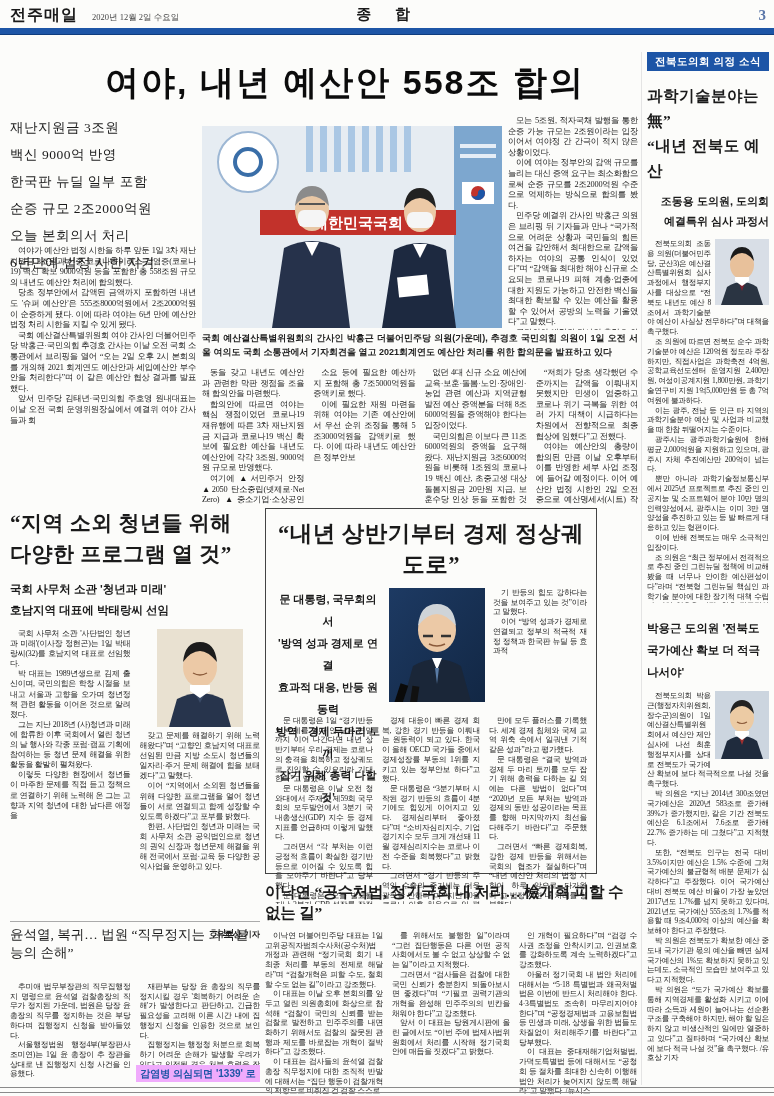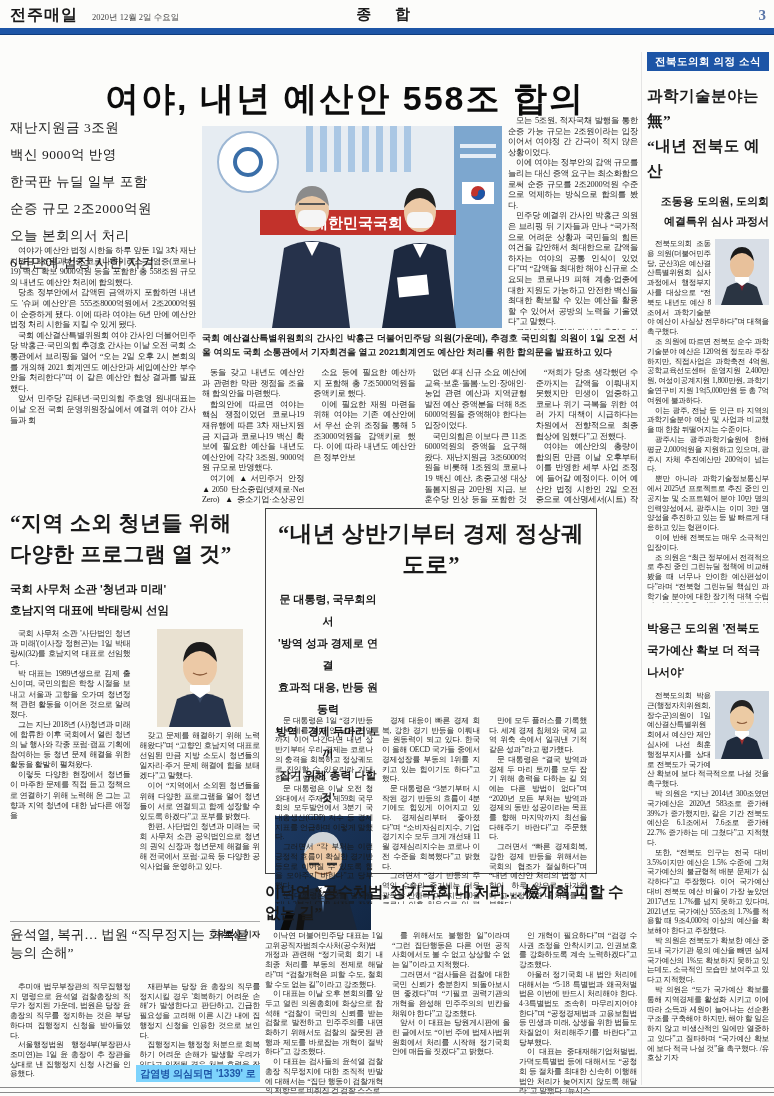--- a/index.html
+++ b/index.html
@@ -11,21 +11,21 @@
   .masthead{top:5px;left:10px;right:8px;height:23px;display:flex;align-items:baseline;}
   .paper-name{font-weight:900;font-size:16px;letter-spacing:1px;}
   .issue-date{font-size:8.5px;color:#444;margin-left:14px;}
   .section-name{position:absolute;left:0;right:0;text-align:center;font-weight:900;font-size:15px;letter-spacing:10px;}
   .page-num{margin-left:auto;font-size:15px;color:#5a76a8;font-weight:700;}
   .toprule{top:28px;left:0;width:774px;height:6px;background:#1d55a6;border-bottom:1px solid #0f3c7d;}
   .botrule{top:1087px;left:0;width:774px;height:4px;border-top:1px solid #8a8a8a;border-bottom:1px solid #8a8a8a;}
   .v-divider{left:641px;top:52px;height:1033px;border-left:1px solid #e4e4e4;}
   
   .lead-headline{top:60px;left:50px;width:590px;text-align:center;font-weight:900;font-size:34px;
-                 letter-spacing:2px;font-family:"Liberation Sans","DejaVu Sans",sans-serif;color:#0c0c0c;margin-top:16px;}
+                 letter-spacing:2px;font-family:"Liberation Sans","DejaVu Sans",sans-serif;color:#0c0c0c;}
   .kickers{top:114px;left:10px;width:186px;list-style:none;margin:0;padding:0;}
   .kickers li{font-size:13.5px;line-height:27px;letter-spacing:0.5px;}
   .body-text{font-size:8.3px;line-height:10.6px;letter-spacing:-0.2px;overflow:hidden;text-align:justify;}
   .body-text p{margin:0;text-indent:8px;}
   .lead-left{top:246px;left:10px;width:186px;height:258px;}
   .lead-right{top:116px;left:508px;width:130px;height:214px;}
   .lead-photo{top:126px;left:202px;width:300px;height:202px;background:#dfe7ef;}
   .lead-caption{top:332px;left:202px;width:436px;font-weight:700;font-size:9px;line-height:13.5px;
                 font-family:"Liberation Sans","DejaVu Sans",sans-serif;color:#222;text-align:justify;}
   .lead-bottom{top:368px;left:202px;width:436px;height:138px;}
@@ -45,36 +45,36 @@
   .youth{top:508px;left:10px;width:250px;height:410px;}
   .youth-h{font-size:21px;font-weight:700;line-height:31px;letter-spacing:0.5px;}
   .youth-sub{margin-top:9px;font-size:11.5px;font-weight:700;line-height:21px;}
   .youth-body{margin-top:8px;height:300px;}
   .youth-body .body-text{font-size:7.9px;line-height:10.1px;}
   .byline{text-align:right;font-size:8.3px;font-weight:700;}
   .divider-left{top:921px;left:10px;width:250px;border-top:1px solid #aaa;}
   
   .econ-box{top:508px;left:265px;width:332px;height:366px;border:1px solid #444;box-sizing:border-box;padding:6px 9px;}
   .econ-h{text-align:center;font-size:22.5px;font-weight:700;letter-spacing:0.5px;margin:3px 0 8px 0;}
-  .econ-top{display:flex;gap:8px;height:120px;flex-direction:column;}
+  .econ-top{display:flex;gap:8px;height:120px;}
   .econ-subs{width:106px;text-align:center;font-size:11px;font-weight:700;line-height:22px;}
   .econ-side{flex:1;}
   .econ-cols{margin-top:8px;height:188px;}
   .econ-box .body-text{font-size:7.8px;line-height:9.7px;}
   
   .lee{top:882px;left:265px;width:372px;height:203px;}
   .lee-h{font-size:15.5px;font-weight:800;letter-spacing:-0.2px;margin-bottom:7px;}
   .lee .cols{height:168px;}
   .lee .body-text{font-size:7.8px;line-height:9.7px;}
   
   .yoon{top:926px;left:10px;width:250px;height:158px;}
   .yoon-h{font-size:13.5px;font-weight:400;line-height:18px;margin-bottom:20px;}
   .yoon .cols{height:112px;}
   .yoon .body-text{font-size:7.8px;line-height:9.7px;}
-  .notice-box{position:absolute;right:0;bottom:2px;width:124px;height:17px;background:#7dd3fc;color:#1d55a6;
+  .notice-box{position:absolute;right:0;bottom:2px;width:124px;height:17px;background:#f0abfc;color:#1d55a6;
               font-weight:700;font-size:10px;line-height:17px;text-align:center;
               font-family:"Liberation Sans","DejaVu Sans",sans-serif;}
   svg{display:block;}
 </style>
 </head>
 <body>
 
 <div class="page">
 
   <div class="abs masthead">
@@ -296,21 +296,21 @@
         </div>
     </div>
     <div class="econ-cols cols">
       <div class="body-text">
           <p>문 대통령은 1일 “경기반등의 추세를 얼마 안 남은 연말까지 이어 나간다면 내년 상반기부터 우리 경제는 코로나의 충격을 회복하고 정상궤도로 진입할 수 있으리라 기대한다”고 말했다.</p>
           <p>문 대통령은 이날 오전 청와대에서 주재한 제59회 국무회의 모두발언에서 3분기 국내총생산(GDP) 지수 등 경제지표를 언급하며 이렇게 말했다.</p>
           <p>그러면서 “각 부처는 이런 긍정적 흐름이 확실한 경기반등으로 이어질 수 있도록 힘을 모아주기 바란다”고 당부했다.</p>
           <p>문 대통령은 “오늘 발표될 지난 3분기 GDP 성장률 잠정치는 지난 10월 발표된 속보치 1.9% 뛰어넘어 2.1%를 기록했다”며 “우리 경제가 예상보다 빠르게 회복하고 있고, 경</p>
         </div>
       <div class="body-text">
-          <p>경제 대응이 빠른 경제 회복, 강한 경기 반등을 이뤄내는 원동력이 되고 있다. 한국이 올해 OECD 국가들 중에서 경제성장률 부동의 1위를 지키고 있는 힘이기도 하다”고 했다.</p>
+          <p>경제 대응이 빠른 경제 회복, 강한 경기 반등을 이뤄내는 원동력이 되고 있다. 한국이 올해 OECD 국가들 중에서 경제성장률 부동의 1위를 지키고 있는 정부안보 하다”고 했다.</p>
           <p>문 대통령은 “3분기부터 시작된 경기 반등의 흐름이 4분기에도 힘있게 이어지고 있다. 경제심리부터 좋아졌다”며 “소비자심리지수, 기업경기지수 모두 크게 개선돼 11월 경제심리지수는 코로나 이전 수준을 회복했다”고 밝혔다.</p>
           <p>그러면서 “경기 반등의 주역인 수출의 증가세는 더욱 괄목할 만하다”며 “지난 10월 코로나 이후 처음으로 일 평균 수출 증가율이 플러스로 전환된 데 이어 11월에는 일 평균과 월간 전체 증가율이 24개월</p>
         </div>
       <div class="body-text">
           <p>만에 모두 플러스를 기록했다. 세계 경제 침체와 국제 교역 위축 속에서 일궈낸 기적 같은 성과”라고 평가했다.</p>
           <p>문 대통령은 “결국 방역과 경제 두 마리 토끼를 모두 잡기 위해 총력을 다하는 길 외에는 다른 방법이 없다”며 “2020년 모든 부처는 방역과 경제의 동반 성공이라는 목표를 향해 마지막까지 최선을 다해주기 바란다”고 주문했다.</p>
           <p>그러면서 “빠른 경제회복, 강한 경제 반등을 위해서는 국회의 협조가 절실하다”며 “내년 예산안 처리의 법정 시한이 하루 앞으로 다가왔다”고 법정 시한 내 처리를 당부했다.</p>
           <p>또 “백신 물량 확보, 코로나 피해 맞춤형 지원, 2050 탄소중립을 위한 선제투자 등 추가 예산에도 지혜와 의지를 모아주시기 바란다”고 했다. /뉴시스</p>
         </div>
     </div>

